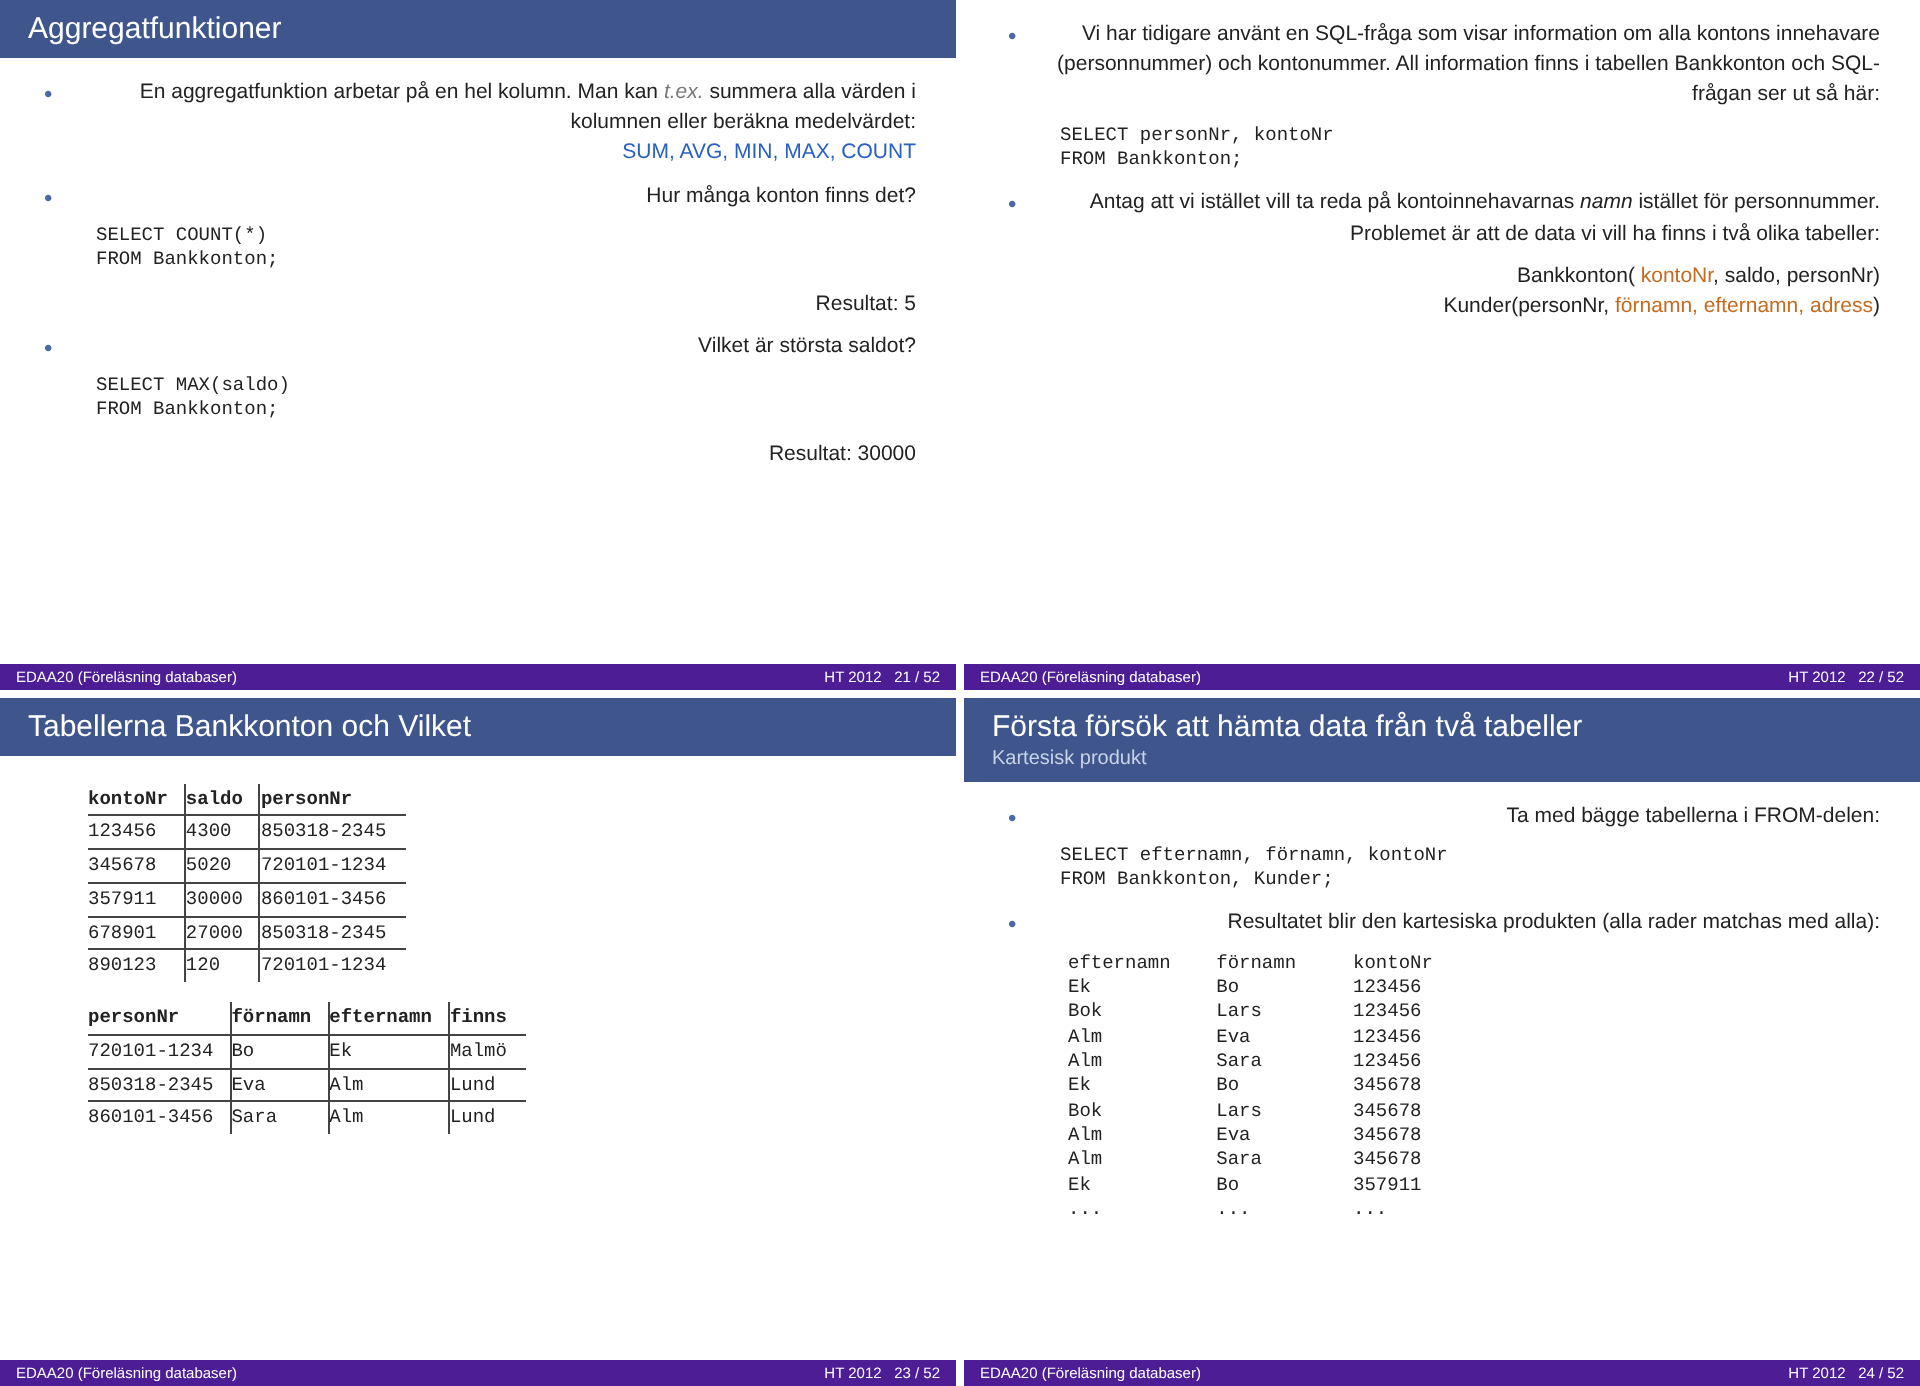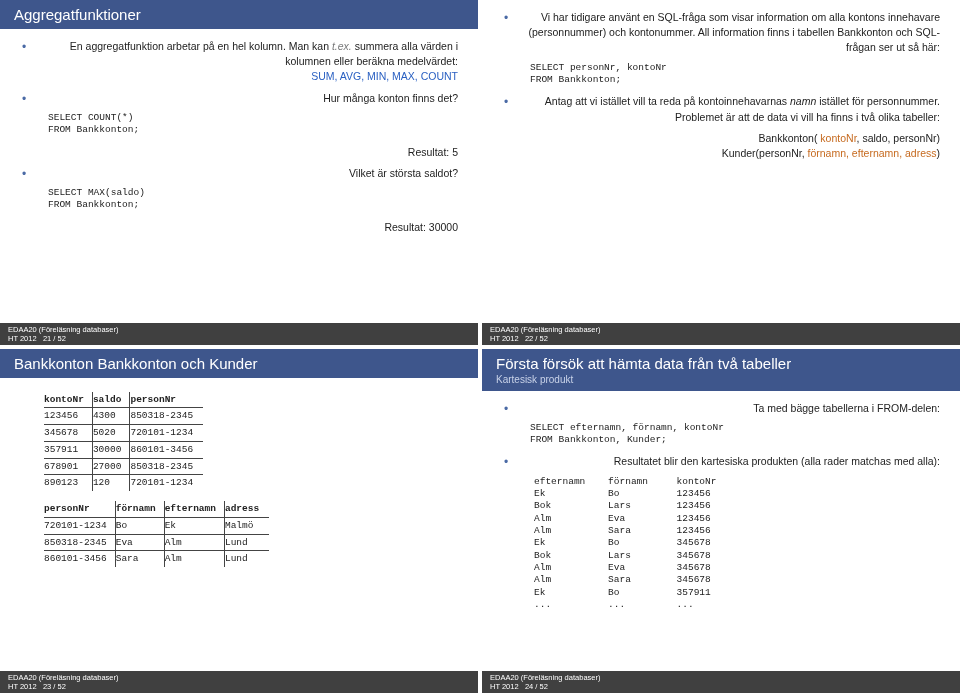--- a/index.html
+++ b/index.html
@@ -36,24 +36,23 @@
     flex: 1;
     padding: 10px 20px 4px 20px;
     color: #222;
     font-size: 10.5px;
     line-height: 1.45;
   }
   .slide-footer {
     display: flex;
     justify-content: space-between;
     font-size: 7.5px;
-    background: #404040;
+    background: #4c1d95;
     color: #fff;
     padding: 2px 8px;
-    flex-direction: column;
   }
   ul { list-style: none; padding-left: 0; }
   ul > li { position: relative; padding-left: 14px; margin-bottom: 6px; text-align: right; }
   ul > li::before {
     content: "•";
     position: absolute;
     left: 2px;
     color: #4a6aa5;
     font-size: 12px;
   }
@@ -135,21 +134,21 @@
       <span>Kunder(personNr, </span><span class="orange">förnamn, efternamn, adress</span><span>)</span>
     </div>
   </div>
   <div class="slide-footer">
     <span>EDAA20 (Föreläsning databaser)</span>
     <span><span>HT 2012</span>&nbsp;&nbsp;&nbsp;<span>22 / 52</span></span>
   </div>
 </div>
 
 <div class="slide">
-  <div class="slide-header">Bankkonton Bankkonton och Kunder</div>
+  <div class="slide-header">Tabellerna Bankkonton och Vilket</div>
   <div class="slide-body">
     <table class="data">
       <tbody>
           <tr class="ul">
         <th class="br">kontoNr</th>
         <th class="br">saldo</th>
         <th>personNr</th>
       </tr>
       <tr class="ul">
             <td class="br">123456</td>
@@ -178,21 +177,21 @@
           </tr>
     </tbody>
       </table>
 
     <table class="data">
       <tbody>
           <tr class="ul">
         <th class="br">personNr</th>
         <th class="br">förnamn</th>
         <th class="br">efternamn</th>
-        <th>adress</th>
+        <th>finns</th>
       </tr>
       <tr class="ul">
             <td class="br">720101-1234</td>
             <td class="br">Bo</td>
             <td class="br">Ek</td>
             <td>Malmö</td>
           </tr>
       <tr class="ul">
             <td class="br">850318-2345</td>
             <td class="br">Eva</td>

